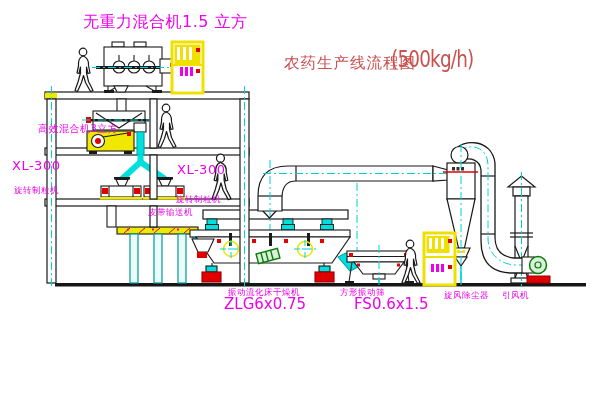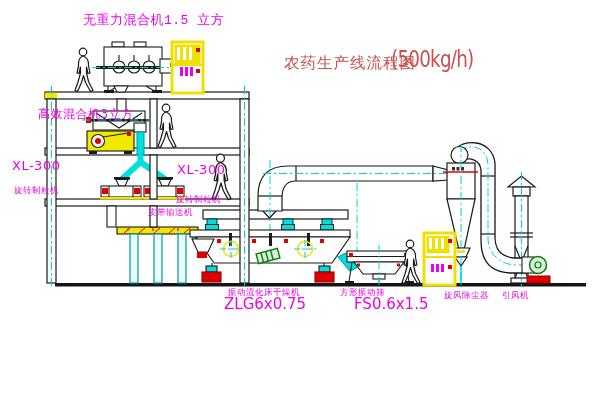--- a/index.html
+++ b/index.html
@@ -1,21 +1,21 @@
 <!DOCTYPE html>
 <html><head>
 <meta charset="utf-8">
 <style>
   html,body{margin:0;padding:0;background:#fff;}
   .canvas{position:relative;width:600px;height:403px;background:#fff;overflow:hidden;
           font-family:"DejaVu Sans",sans-serif;}
   .canvas svg{position:absolute;left:0;top:0;}
   .lbl{position:absolute;color:#ee00ee;white-space:nowrap;line-height:1;font-weight:400;}
   .sm{font-size:8.5px;letter-spacing:.5px;}
-  .md{font-size:13px;letter-spacing:.5px;font-family:Liberation Mono, monospace;}
+  .md{font-size:16px;letter-spacing:.5px;}
   .model{font-size:15px;letter-spacing:0;}
   .xl{font-size:13px;letter-spacing:.5px;}
   .title-cn{position:absolute;left:284px;top:53px;font-size:15.5px;color:#c8504e;
             letter-spacing:1px;white-space:nowrap;}
   .title-cap{position:absolute;left:391px;top:46px;font-size:23px;color:#c8504e;
              letter-spacing:-1px;white-space:nowrap;transform:scaleX(.8);transform-origin:left top;}
 </style>
 </head>
 <body>
 
@@ -301,21 +301,21 @@
     <use href="#person" xlink:href="#person" transform="translate(157,104)"></use>
     <use href="#person" xlink:href="#person" transform="translate(211,154) scale(1.05)"></use>
     <use href="#person" xlink:href="#person" transform="translate(401,240)"></use>
   </g>
 </svg>
 
 <div class="title-cn">农药生产线流程图</div>
 <div class="title-cap">(500kg/h)</div>
 
 <div class="lbl md" style="left:83px;top:14px;">无重力混合机1.5 立方</div>
-<div class="lbl sm" style="left:38px;top:108px;font-size:12px;">高效混合机3立方</div>
+<div class="lbl sm" style="left:38px;top:124px;font-size:10px;">高效混合机3立方</div>
 
 <div class="lbl xl" style="left:12px;top:159px;">XL-300</div>
 <div class="lbl sm" style="left:14px;top:186px;">旋转制粒机</div>
 <div class="lbl xl" style="left:177px;top:163px;">XL-300</div>
 <div class="lbl sm" style="left:176px;top:195px;">旋转制粒机</div>
 
 <div class="lbl sm" style="left:148px;top:208px;">皮带输送机</div>
 
 <div class="lbl sm" style="left:228px;top:288px;">振动流化床干燥机</div>
 <div class="lbl model" style="left:224px;top:297px;text-align:center;">ZLG6x0.75</div>

